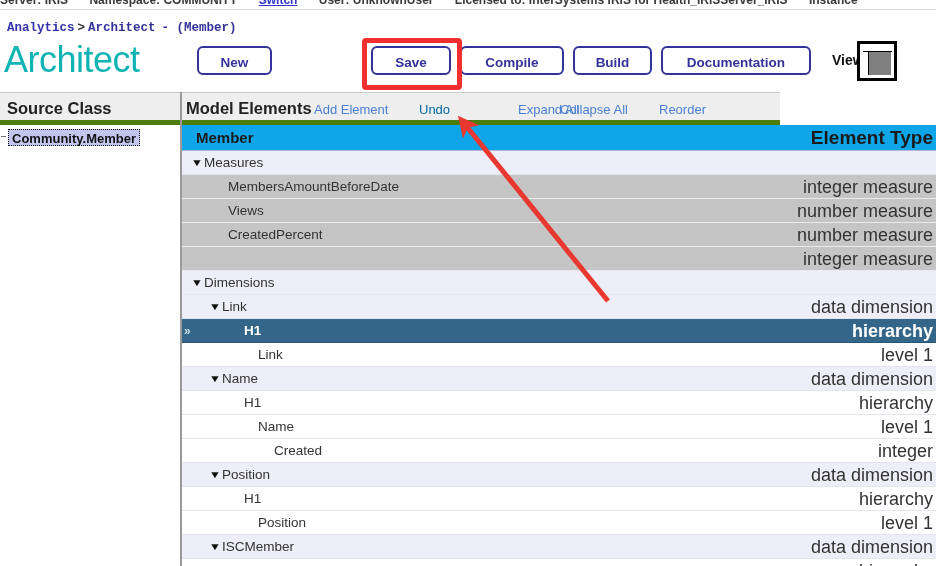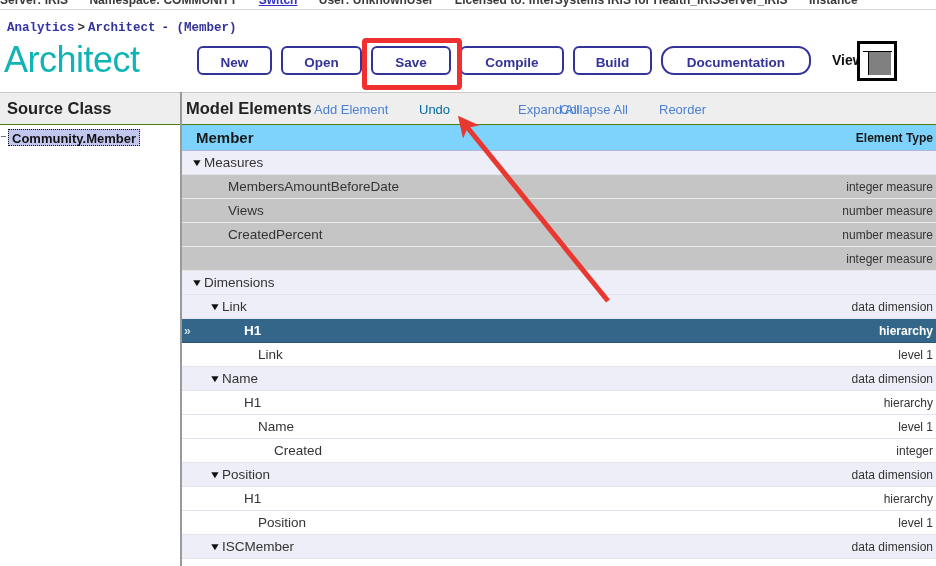--- a/index.html
+++ b/index.html
@@ -135,24 +135,24 @@
     border: 5px solid #f03030;
     border-radius: 4px;
     box-sizing: border-box;
     pointer-events: none;
   }
 
   
   .hdrband {
     position: absolute;
     left: 0; top: 92px;
-    width: 936px; height: 33px;
+    width: 780px; height: 33px;
     background: #eeeeee;
     border-top: 1px solid #c9c9c9;
-    border-bottom: 1px solid #4d7c0f;
+    border-bottom: 5px solid #4d7c0f;
     box-sizing: border-box;
   }
   .hdr-source {
     position: absolute;
     left: 7px; top: 6px;
     font-size: 16.5px;
     font-weight: bold;
     color: #222222;
   }
   .hdr-model {
@@ -228,21 +228,21 @@
   .row .name {
     position: absolute;
     top: 0;
     font-size: 13.5px;
     color: #333333;
     white-space: nowrap;
   }
   .row .etype {
     position: absolute;
     right: 3px; top: 0;
-    font-size: 12px;
+    font-size: 18px;
     color: #333333;
     white-space: nowrap;
   }
   .row .marker {
     position: absolute;
     left: 2px; top: 0;
     font-size: 12px;
     font-weight: bold;
     color: #cfe0ea;
   }
@@ -250,29 +250,29 @@
     display: inline-block;
     font-size: 10px;
     color: #111111;
     transform: scaleX(1.25);
     margin-right: 2px;
     vertical-align: 1px;
   }
 
   
   .row.hdr {
-    background: #7dd3fc;
+    background: #0ea5e9;
     border-bottom: 1px solid #b4b4d8;
     height: 26px; line-height: 26px;
   }
   .row.hdr .name {
     font-size: 15px; font-weight: bold; color: #1a1a1a;
   }
   .row.hdr .etype {
-    font-size: 12px; font-weight: bold; color: #1a1a1a;
+    font-size: 19px; font-weight: bold; color: #1a1a1a;
   }
   .row.group   { background: #eeeef8; }
   .row.measure { background: #c5c5c5; border-bottom: 1px solid #eaeaea; }
   .row.plain   { background: #ffffff; }
   .row.sel {
     background: #336688;
     border-bottom: 1px solid #2a5570;
   }
   .row.sel .name, .row.sel .etype {
     color: #ffffff; font-weight: bold;
@@ -300,25 +300,24 @@
 <div class="topstrip-rule"></div>
 
 <div class="breadcrumb">
   <span>Analytics</span><span class="sep">&gt;</span><span class="cur">Architect</span><span class="ctx">- (Member)</span>
 </div>
 
 <div class="titleband">
   <div class="apptitle">Architect</div>
 
   <div class="btn" style="left:197px;width:75px;">New</div>
-  <div class="btn" style="left:281px;width:81px;">Open</div>
   <div class="btn" style="left:371px;width:80px;">Save</div>
   <div class="btn" style="left:460px;width:104px;">Compile</div>
   <div class="btn" style="left:573px;width:79px;">Build</div>
-  <div class="btn" style="left:661px;width:150px;border-radius:13px;">Documentation</div>
+  <div class="btn" style="left:661px;width:150px;">Documentation</div>
 
   <div class="viewlabel">View:</div>
   <div class="viewicon">
     <div class="vi-inner"></div>
     <div class="vi-top"></div>
     <div class="vi-left"></div>
   </div>
 
   <div class="annot-box" style="left:362px;top:2px;width:100px;height:52px;"></div>
 </div>

